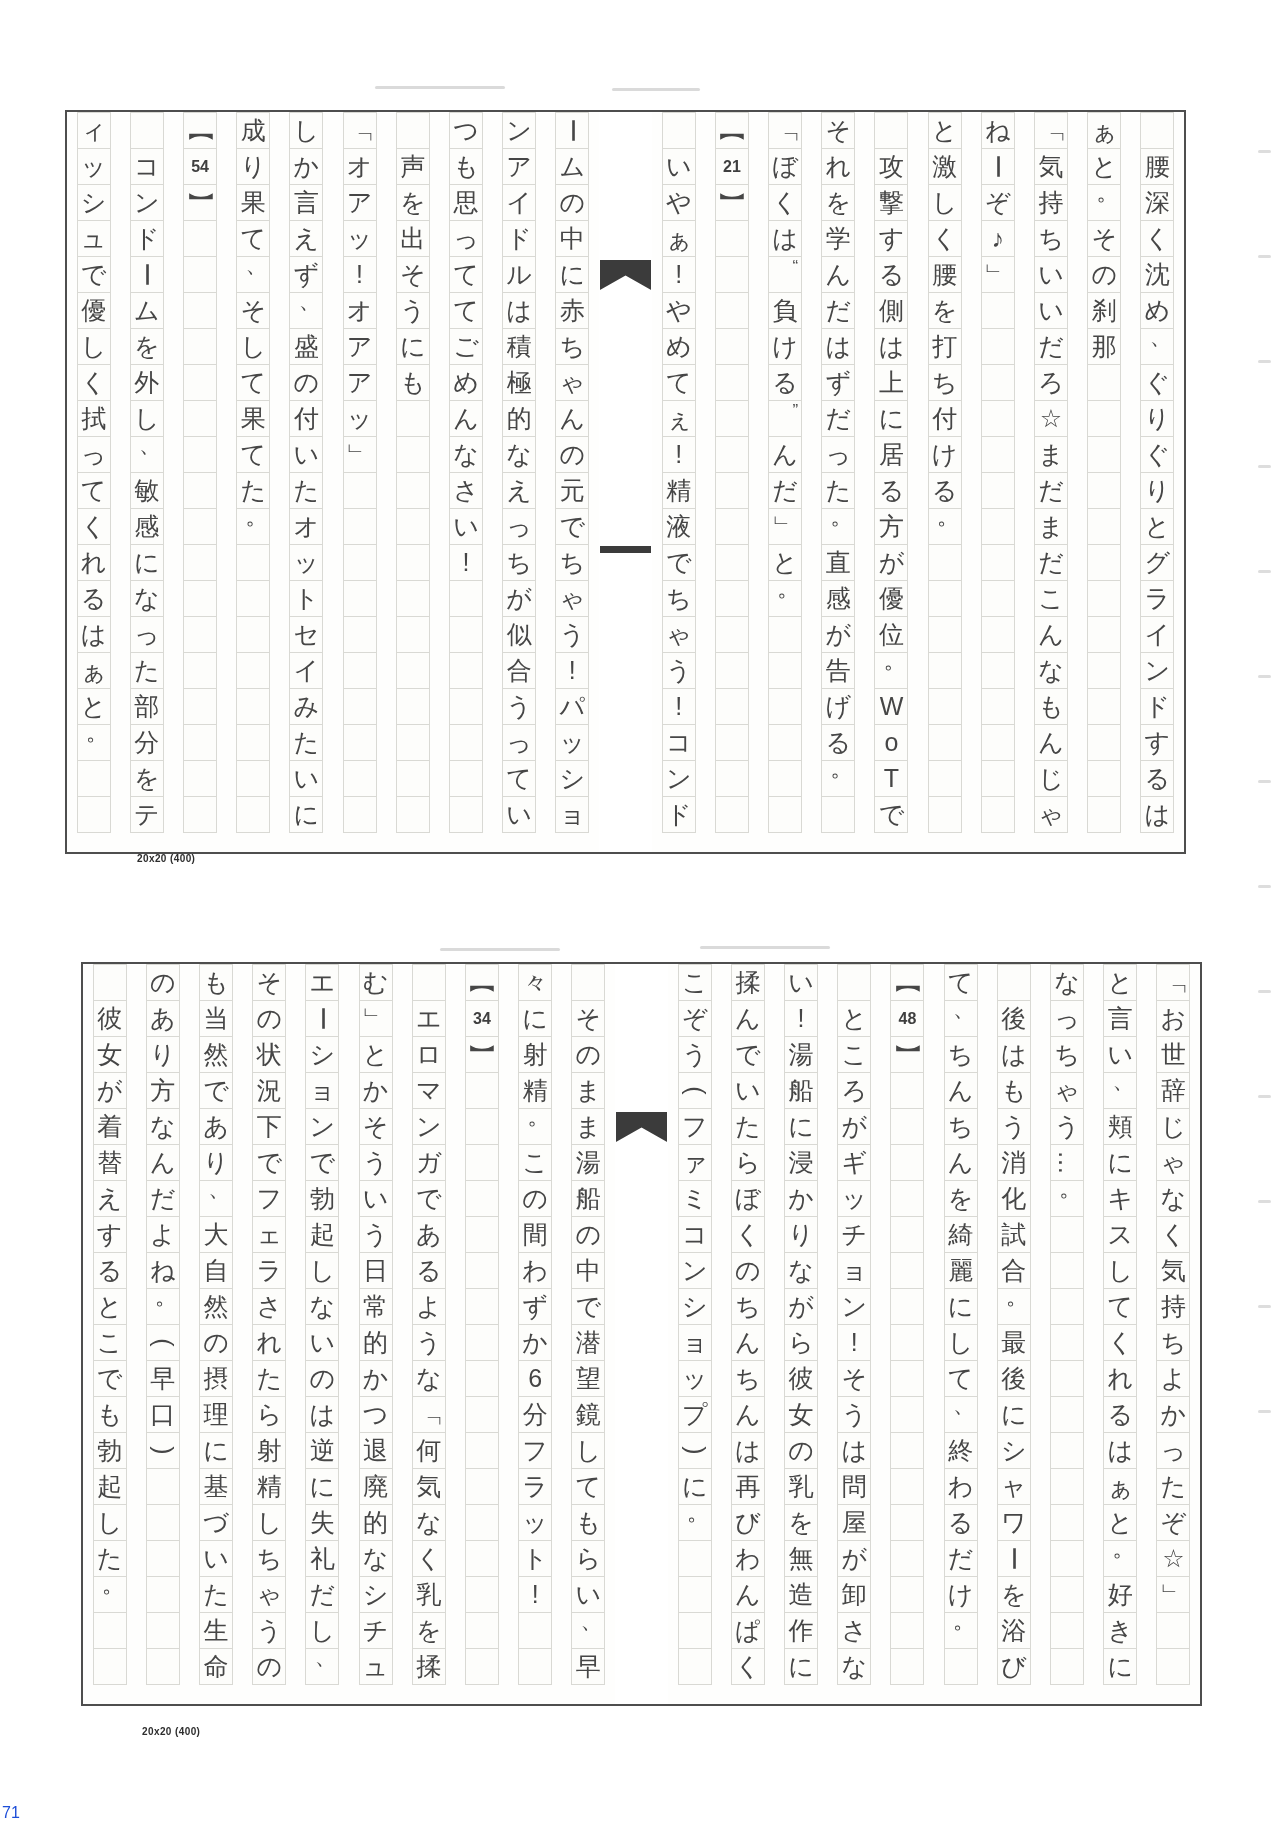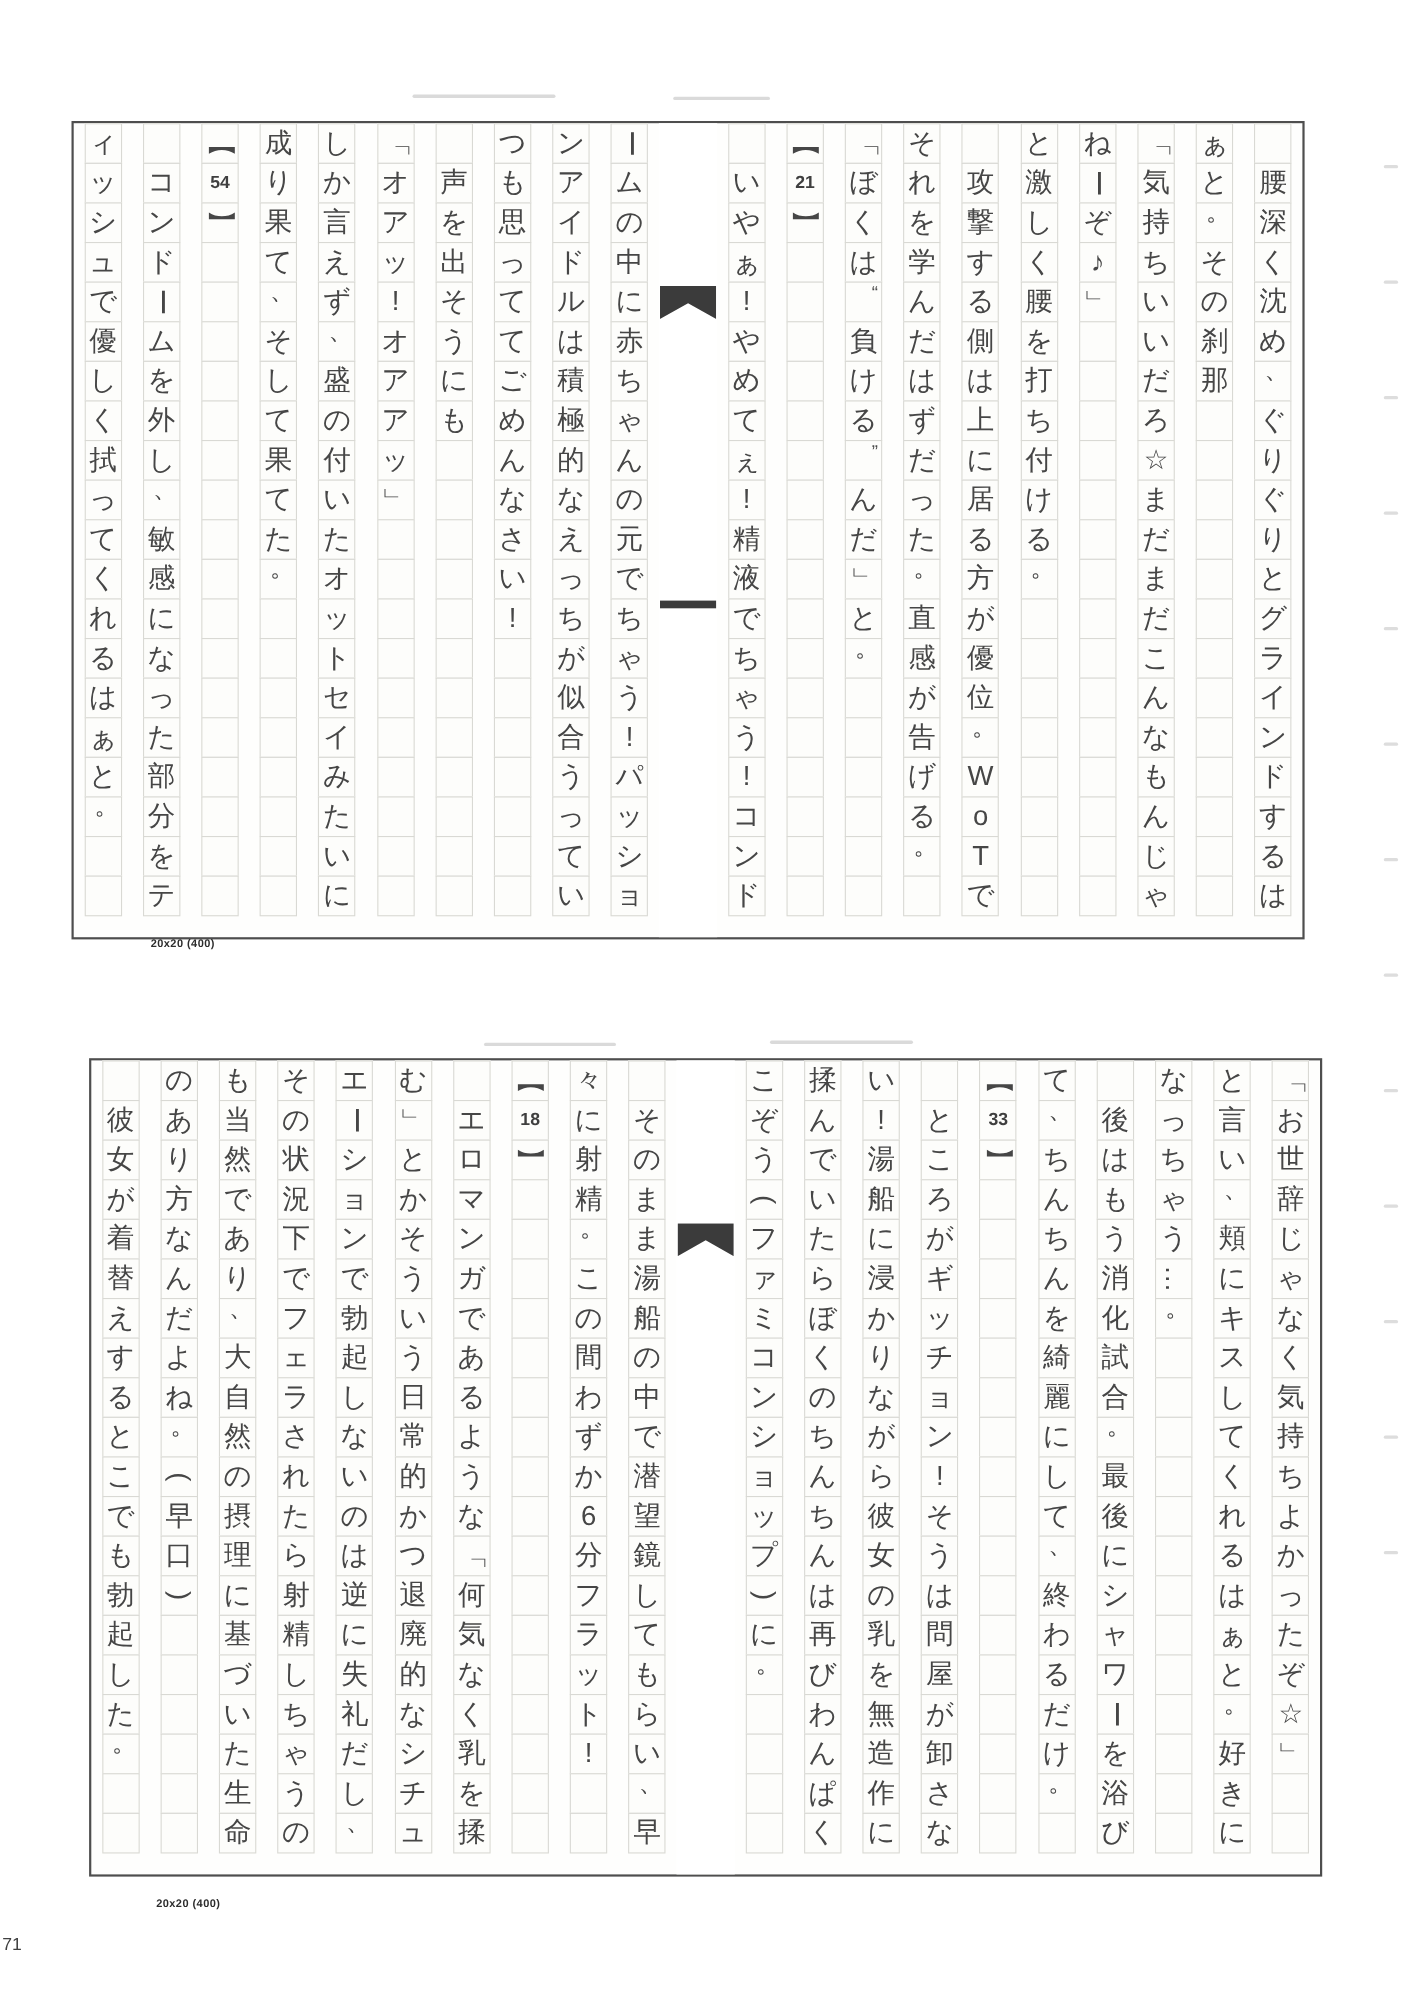--- a/index.html
+++ b/index.html
@@ -14,21 +14,21 @@
   .cell:first-child{margin-top:0;}
   .rot{display:inline-block;transform:rotate(90deg);}
   .punct{position:absolute;top:-5px;right:1px;font-size:23px;line-height:1.1;}
   .vquote{position:absolute;top:1px;right:3px;font-size:17px;line-height:1;color:#4a4a4a;}
   .secnum{font-size:16px;font-weight:bold;color:#3f3f3f;letter-spacing:0;}
   .slot.divider{background:#fff;}
   .pennant{position:absolute;top:148px;left:1px;right:1px;height:30px;background:#3b3b3b;
            clip-path:polygon(0 0,100% 0,100% 100%,50% 52%,0 100%);}
   .gutterbar{position:absolute;top:434px;left:1px;right:1px;height:7px;background:#3b3b3b;}
   .grid-label{position:absolute;font-size:10px;font-weight:bold;color:#2d2d2d;letter-spacing:.4px;}
-  .page-num{position:absolute;left:2px;top:1760px;font-size:16px;color:#404040;}
+  .page-num{position:absolute;left:2px;top:1804px;font-size:16px;color:#1d4ed8;}
   .artifact{position:absolute;background:#bcbcbc;opacity:.55;border-radius:2px;}
   .tick{position:absolute;width:13px;height:3px;background:#c7c7c7;opacity:.6;border-radius:2px;}
 </style>
 </head>
 <body>
 
 <div class="page">
 
   <div class="artifact" style="left:375px;top:86px;width:130px;height:3px;"></div>
   <div class="artifact" style="left:612px;top:88px;width:88px;height:3px;"></div>
@@ -1316,21 +1316,21 @@
         <div class="cell">
           <span class="punct">。</span>
         </div>
         <div class="cell"></div>
       </div>
       <div class="slot">
         <div class="cell">
           <span class="rot">【</span>
         </div>
         <div class="cell">
-          <span class="secnum">33</span>
+          <span class="secnum">48</span>
         </div>
         <div class="cell">
           <span class="rot">】</span>
         </div>
         <div class="cell"></div>
         <div class="cell"></div>
         <div class="cell"></div>
         <div class="cell"></div>
         <div class="cell"></div>
         <div class="cell"></div>
@@ -1703,21 +1703,21 @@
           <span>!</span>
         </div>
         <div class="cell"></div>
         <div class="cell"></div>
       </div>
       <div class="slot">
         <div class="cell">
           <span class="rot">【</span>
         </div>
         <div class="cell">
-          <span class="secnum">18</span>
+          <span class="secnum">34</span>
         </div>
         <div class="cell">
           <span class="rot">】</span>
         </div>
         <div class="cell"></div>
         <div class="cell"></div>
         <div class="cell"></div>
         <div class="cell"></div>
         <div class="cell"></div>
         <div class="cell"></div>

